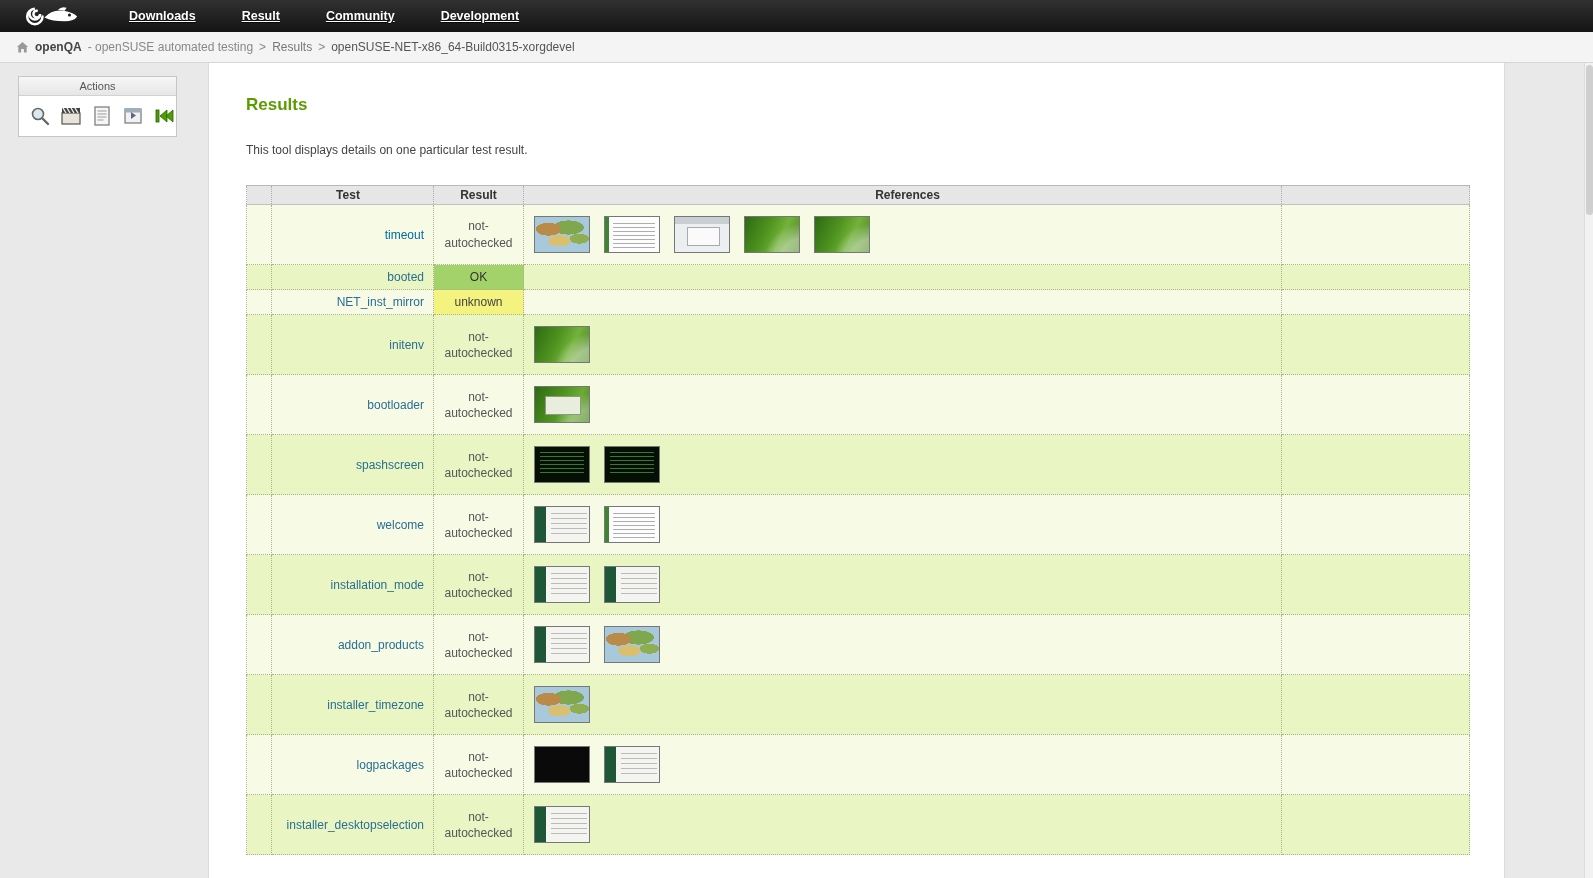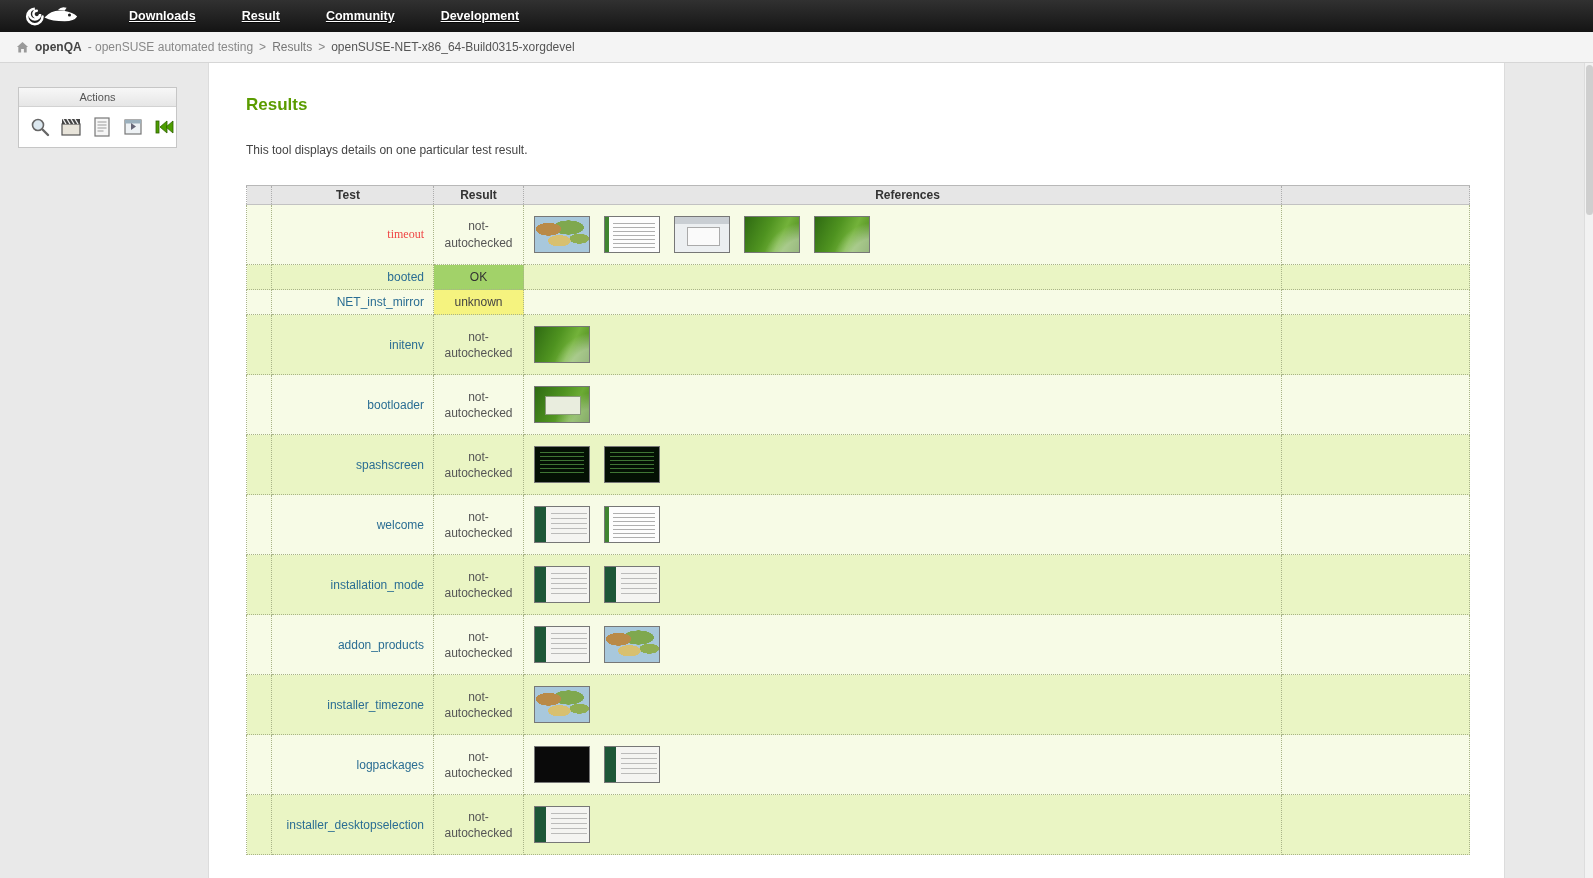--- a/index.html
+++ b/index.html
@@ -32,21 +32,21 @@
   .crumb-site { color:#444; font-weight:bold; cursor:pointer;text-align:center; }
   .crumb-suffix { color:#888; }
   .crumb-sep { color:#888; }
   .crumb-link { color:#777; cursor:pointer; }
   .crumb-build { color:#555; }
 
   
   .content { position:relative; height:815px; }
 
   .actions-panel {
-    position:absolute; left:18px; top:24px; width:159px;
+    position:absolute; left:18px; top:13px; width:159px;
     background:#fff; border:1px solid #c6c6c6;
   }
   .actions-header {
     background:linear-gradient(#f7f7f7,#e6e6e6);
     border-bottom:1px solid #d2d2d2;
     text-align:center; font-size:11px; color:#555; padding:3px 0;
   }
   .actions-body { padding:9px 10px; display:flex; gap:9px; align-items:center; }
   .action-icon { width:22px; height:22px; display:inline-flex; cursor:pointer; }
   .action-icon svg { width:22px; height:22px; }
@@ -76,21 +76,21 @@
   .col-test  { width:162px; text-align:right; padding-right:9px !important; }
   .col-result{ width:90px; text-align:center; color:#555; }
   .col-refs  { width:758px; text-align:left; padding-left:10px !important; }
   .col-extra { width:188px; }
 
   td.result-ok      { background:#a2d269 !important; color:#333; }
   td.result-unknown { background:#f5f37f !important; color:#444;text-align:center; }
   .result-text { display:inline-block; max-width:72px; line-height:1.35; }
 
   a.test-link { color:#2a6d93; text-decoration:none; cursor:pointer; }
-  a.test-link.plain { color:#ef4444; cursor:default;font-family:Liberation Serif, serif; }
+  a.test-link.plain { color:#0369a1; cursor:default; }
 
   
   .thumb {
     display:inline-block; width:56px; height:37px;
     border:1px solid #777; margin:7px 14px 7px 0; vertical-align:middle;
     cursor:pointer; position:relative;
   }
   .th-map {
     background-color:#a8c8dc;
     background-image:

